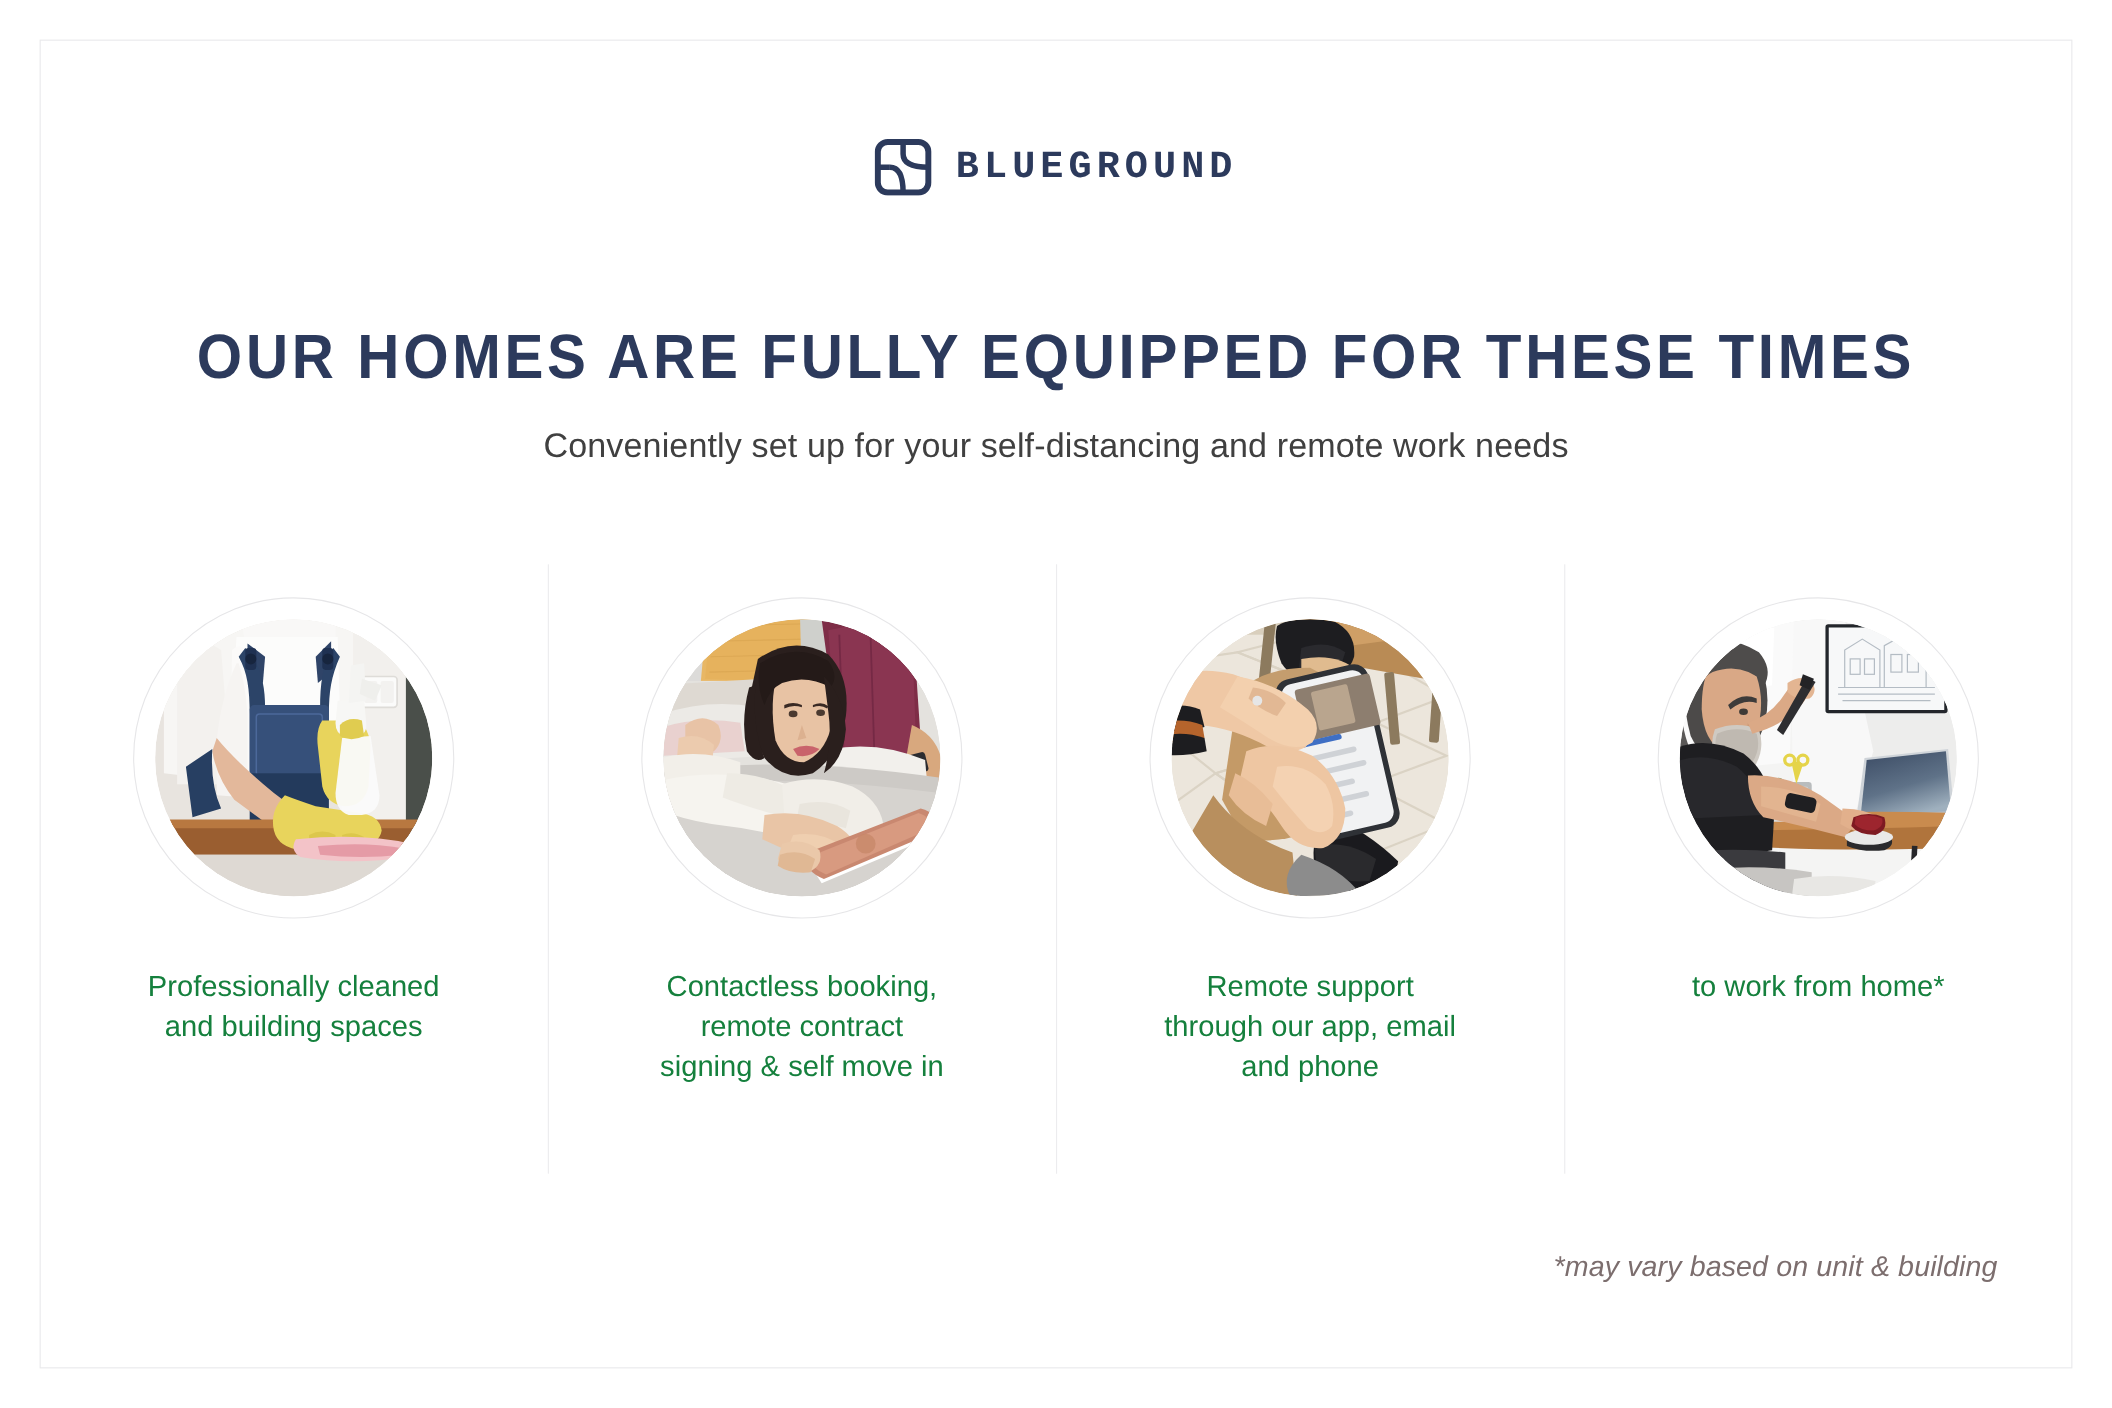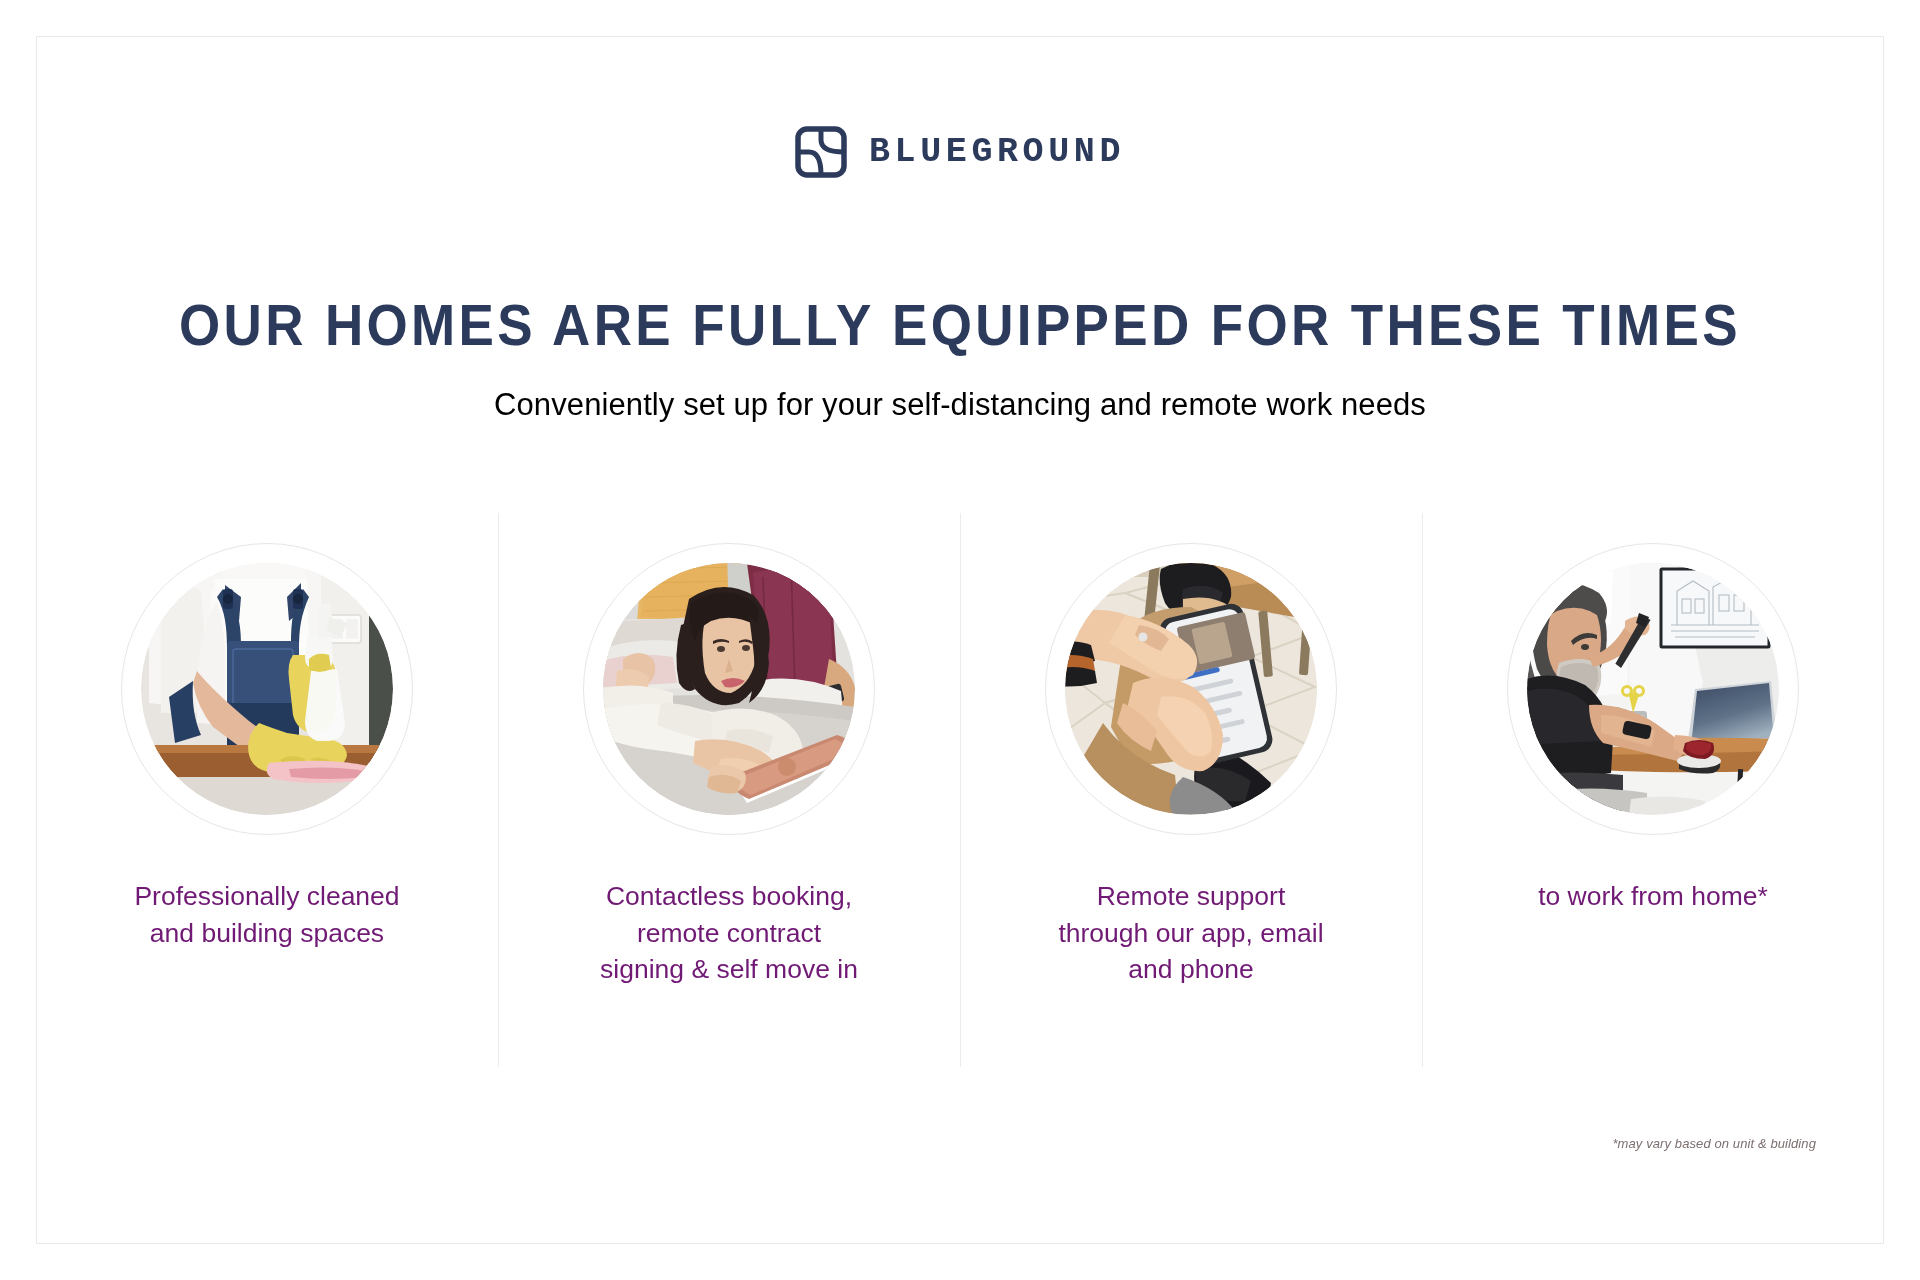--- a/index.html
+++ b/index.html
@@ -81,21 +81,21 @@
   
   .subtitle {
     position: absolute;
     left: 0;
     top: 355px;
     width: 1920px;
     text-align: center;
     font-family: "Liberation Sans", sans-serif;
     font-size: 31px;
     font-weight: normal;
-    color: #000000;
+    color: #404040;
     letter-spacing: 0.1px;
     line-height: 1.2;
     white-space: nowrap;
   }
 
   
   .cards {
     position: absolute;
     left: 36px;
     top: 513px;
@@ -143,31 +143,31 @@
   }
   .photo svg { display: block; width: 252px; height: 252px; }
 
   .caption {
     margin-top: 43px;
     width: 320px;
     text-align: center;
     font-family: "Liberation Sans", sans-serif;
     font-size: 26.5px;
     line-height: 1.38;
-    color: #701a75;
+    color: #15803d;
     font-weight: normal;
   }
 
   
   .footnote {
     position: absolute;
     right: 104px;
     top: 1136px;
     font-family: "Liberation Sans", sans-serif;
-    font-size: 13px;
+    font-size: 26px;
     font-style: italic;
     color: #7c6e6e;
     letter-spacing: 0.1px;
     white-space: nowrap;
   }
 </style>
 </head>
 <body>
 
 <div class="page">

